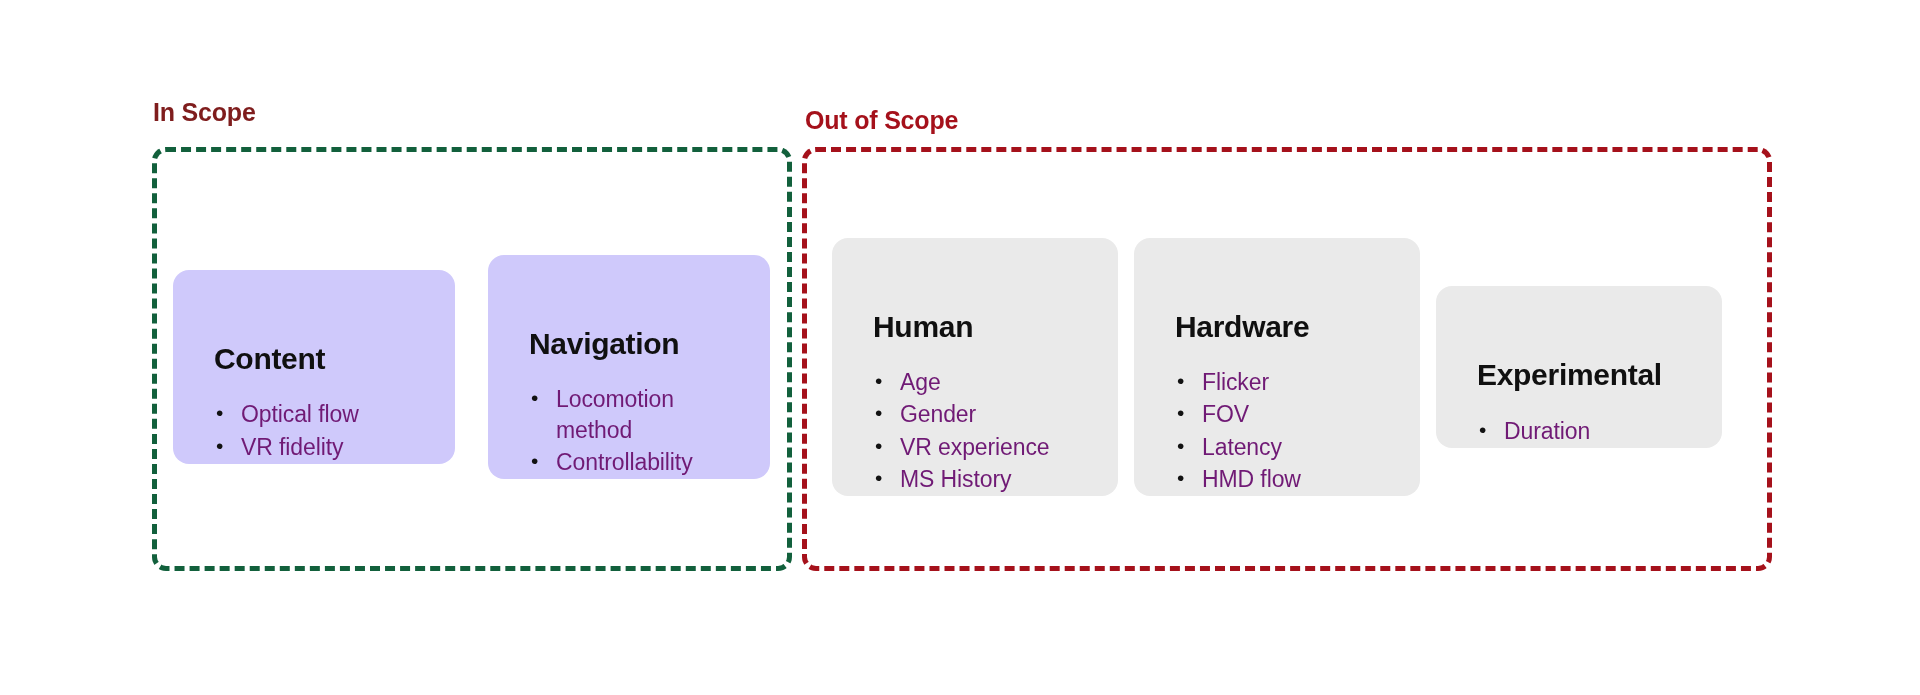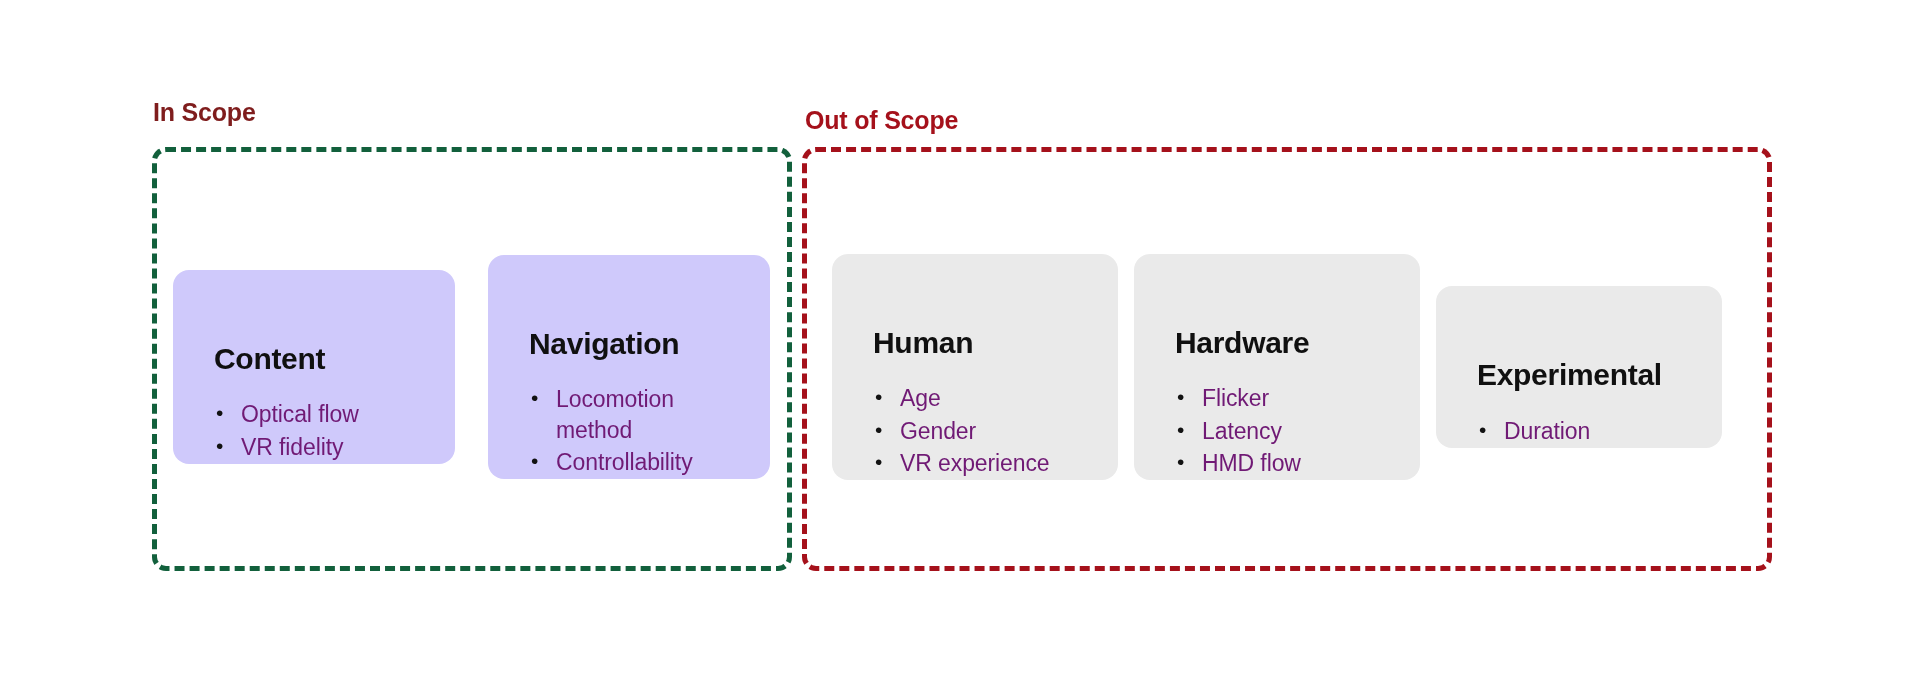--- a/index.html
+++ b/index.html
@@ -165,27 +165,29 @@
   <div class="group-box" id="group-out-scope"></div>
 
   <div class="cards-row" id="row-out-scope">
 
     <div class="card card-out">
       <div class="card-title">Human</div>
       <ul class="card-list">
         <li>Age</li>
         <li>Gender</li>
         <li>VR experience</li>
+        <li>MS History</li>
       </ul>
     </div>
 
     <div class="card card-out">
       <div class="card-title">Hardware</div>
       <ul class="card-list">
         <li>Flicker</li>
+        <li>FOV</li>
         <li>Latency</li>
         <li>HMD flow</li>
       </ul>
     </div>
 
     <div class="card card-out">
       <div class="card-title">Experimental</div>
       <ul class="card-list">
         <li>Duration</li>
       </ul>

